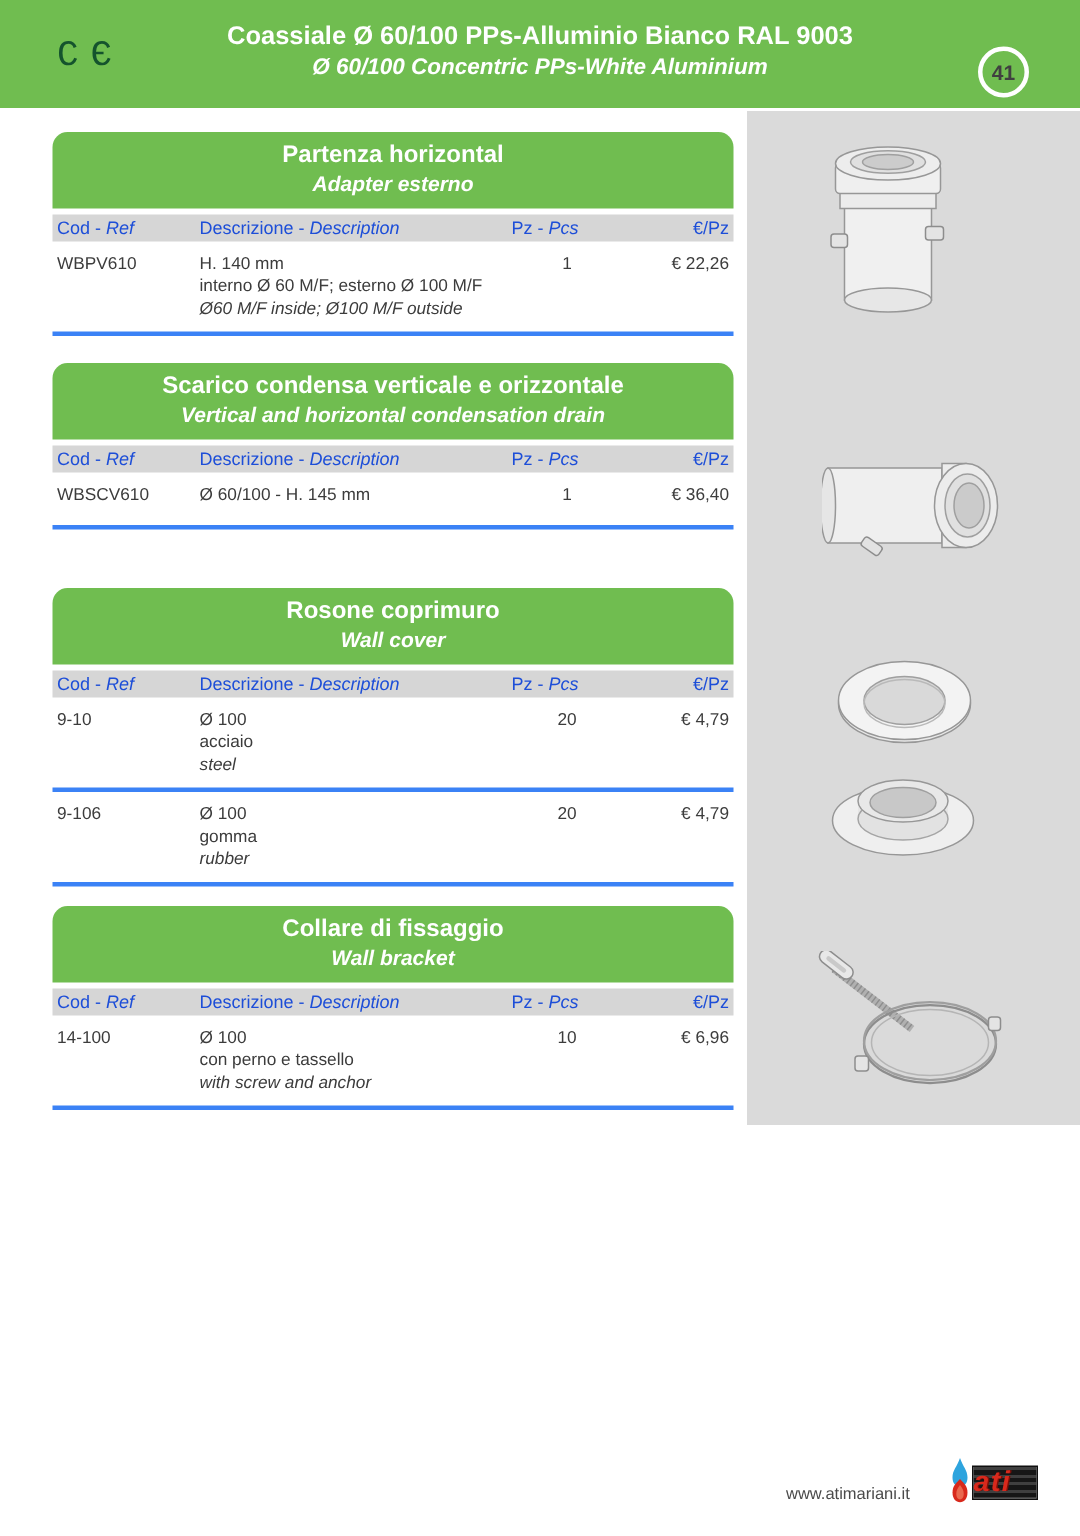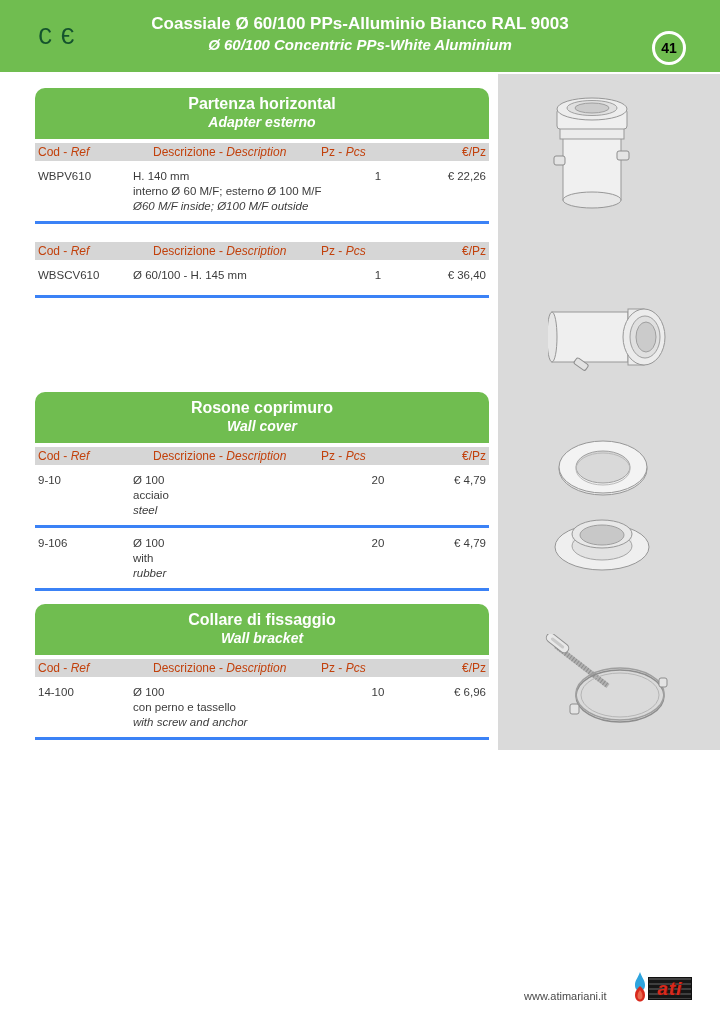--- a/index.html
+++ b/index.html
@@ -21,57 +21,57 @@
     font-family:Liberation Mono, monospace;
     font-size:24px; font-weight:400; color:#14532d; letter-spacing:8px; line-height:1;
   }
   .titles { position:absolute; left:120px; right:120px; top:13px; text-align:center; }
   .title-main  { font-size:17px; font-weight:bold; line-height:1.3; }
   .title-sub   { font-size:15px; font-weight:bold; font-style:italic; line-height:1.3; }
   .page-badge {
     position:absolute; right:34px; top:31px; width:34px; height:34px;
     border:3px solid #fff; border-radius:50%;
     display:flex; align-items:center; justify-content:center;
-    font-size:14px; font-weight:bold; color:#000000;
+    font-size:14px; font-weight:bold; color:#404040;
   }
   
   .side-panel {
     position:absolute; left:498px; top:74px; width:222px; height:676px;
     background:#dadada;
   }
   .fig { position:absolute; }
   .site-link {
     position:absolute; left:26px; top:916px;
     font-size:11px; color:#4a4a4a;
   }
   .brand-logo { position:absolute; left:134px; top:896px; width:66px; height:36px; }
   .brand-flame { position:absolute; left:0; top:2px; }
   .brand-box {
     position:absolute; left:16px; top:7px; width:44px; height:23px;
     background:repeating-linear-gradient(180deg,#3f3f3f 0 2px,#161616 2px 5px);
     border:1px solid #101010;
-    display:flex; align-items:center; justify-content:center;
+    display:flex; align-items:center; 
   }
   .brand-box span {
     font-size:19px; font-weight:bold; font-style:italic; color:#d8291c;
     line-height:1; letter-spacing:1px; text-shadow:1px 0 0 #7a0f08;
   }
   
   .tbl { position:absolute; left:35px; width:454px; }
   .tbl-head {
     background:#70bd50; color:#fff; text-align:center;
     border-radius:10px 10px 0 0;
     padding:6px 4px 7px; margin-bottom:4px;
   }
   .tbl-title    { font-size:16px; font-weight:bold; line-height:1.25; }
   .tbl-subtitle { font-size:14px; font-weight:bold; font-style:italic; line-height:1.25; }
   .tbl-cols {
     background:#d6d6d6; height:18px;
     display:grid; grid-template-columns:98px 1fr 78px 72px;
-    align-items:center; font-size:12px; color:#c2410c;gap:20px;
+    align-items:center; font-size:12px; color:#1d4ed8;
   }
   .tbl-cols .c-code { padding-left:3px; }
   .tbl-cols i { font-style:italic; }
   .tbl-row {
     display:grid; grid-template-columns:98px 1fr 78px 72px;
     padding:8px 0 7px;
     border-bottom:3px solid #3b82f6;
     font-size:11.5px; line-height:15px;
   }
   .c-code  { padding-left:3px; }
@@ -182,20 +182,24 @@
       <div>H. 140 mm</div>
       <div>interno Ø 60 M/F; esterno Ø 100 M/F</div>
       <div class="it">Ø60 M/F inside; Ø100 M/F outside</div>
     </div>
     <div class="c-pcs">1</div>
     <div class="c-price">€ 22,26</div>
   </div>
 </section>
 
 <section class="tbl" style="top:242px;">
+  <div class="tbl-head">
+    <div class="tbl-title">Scarico condensa verticale e orizzontale</div>
+    <div class="tbl-subtitle">Vertical and horizontal condensation drain</div>
+  </div>
   <div class="tbl-cols">
     <div class="c-code"><span>Cod - </span><i>Ref</i></div>
     <div class="c-desc"><span>Descrizione - </span><i>Description</i></div>
     <div class="c-pcs"><span>Pz - </span><i>Pcs</i></div>
     <div class="c-price">€/Pz</div>
   </div>
   <div class="tbl-row tall">
     <div class="c-code">WBSCV610</div>
     <div class="c-desc">
       <div>Ø 60/100 - H. 145 mm</div>
@@ -223,21 +227,21 @@
       <div>acciaio</div>
       <div class="it">steel</div>
     </div>
     <div class="c-pcs">20</div>
     <div class="c-price">€ 4,79</div>
   </div>
   <div class="tbl-row">
     <div class="c-code">9-106</div>
     <div class="c-desc">
       <div>Ø 100</div>
-      <div>with</div>
+      <div>gomma</div>
       <div class="it">rubber</div>
     </div>
     <div class="c-pcs">20</div>
     <div class="c-price">€ 4,79</div>
   </div>
 </section>
 
 <section class="tbl" style="top:592px;margin-top:12px;">
   <div class="tbl-head">
     <div class="tbl-title">Collare di fissaggio</div>

